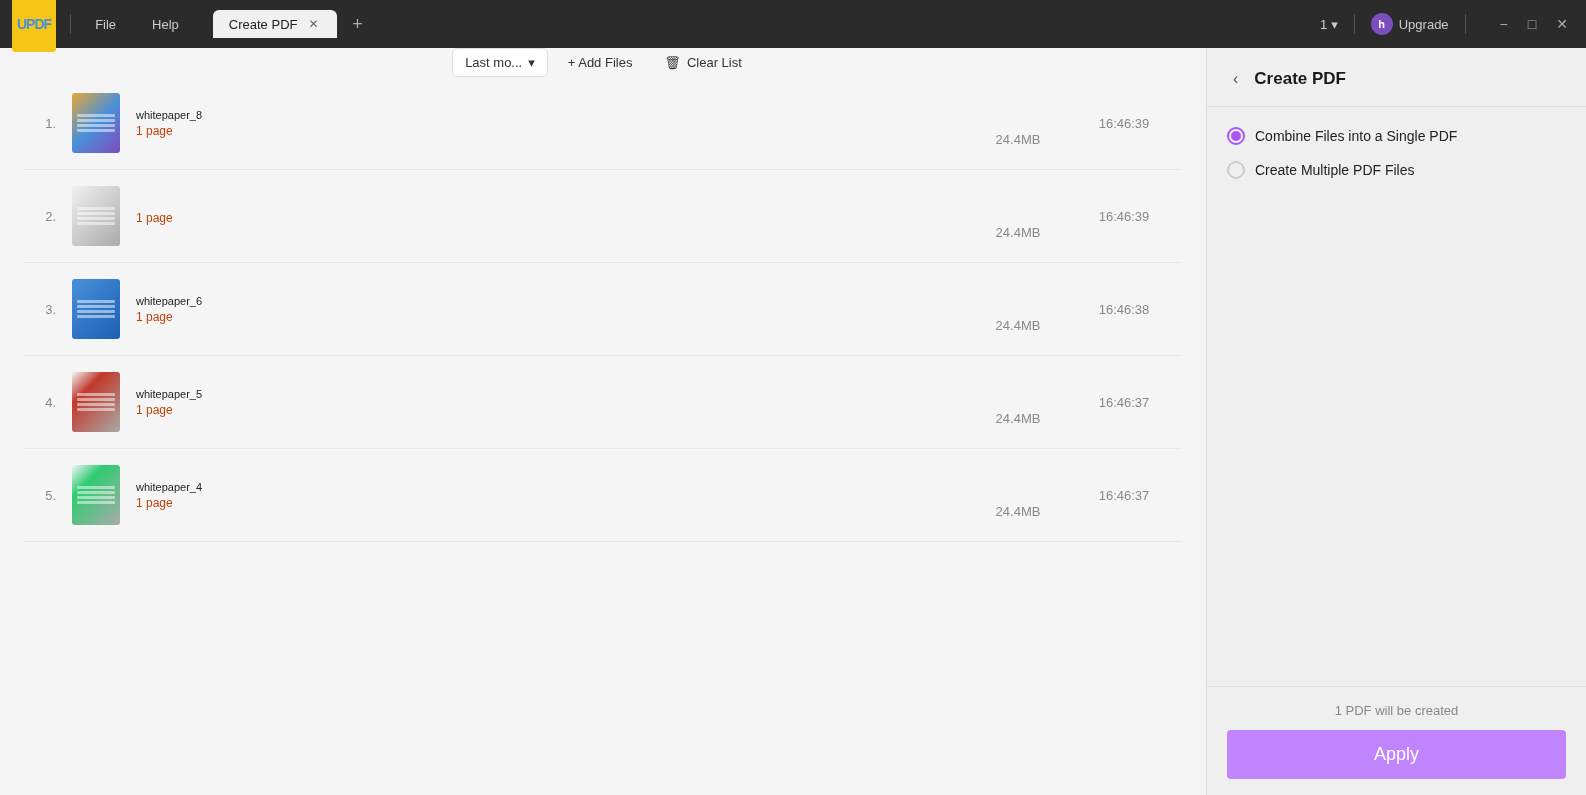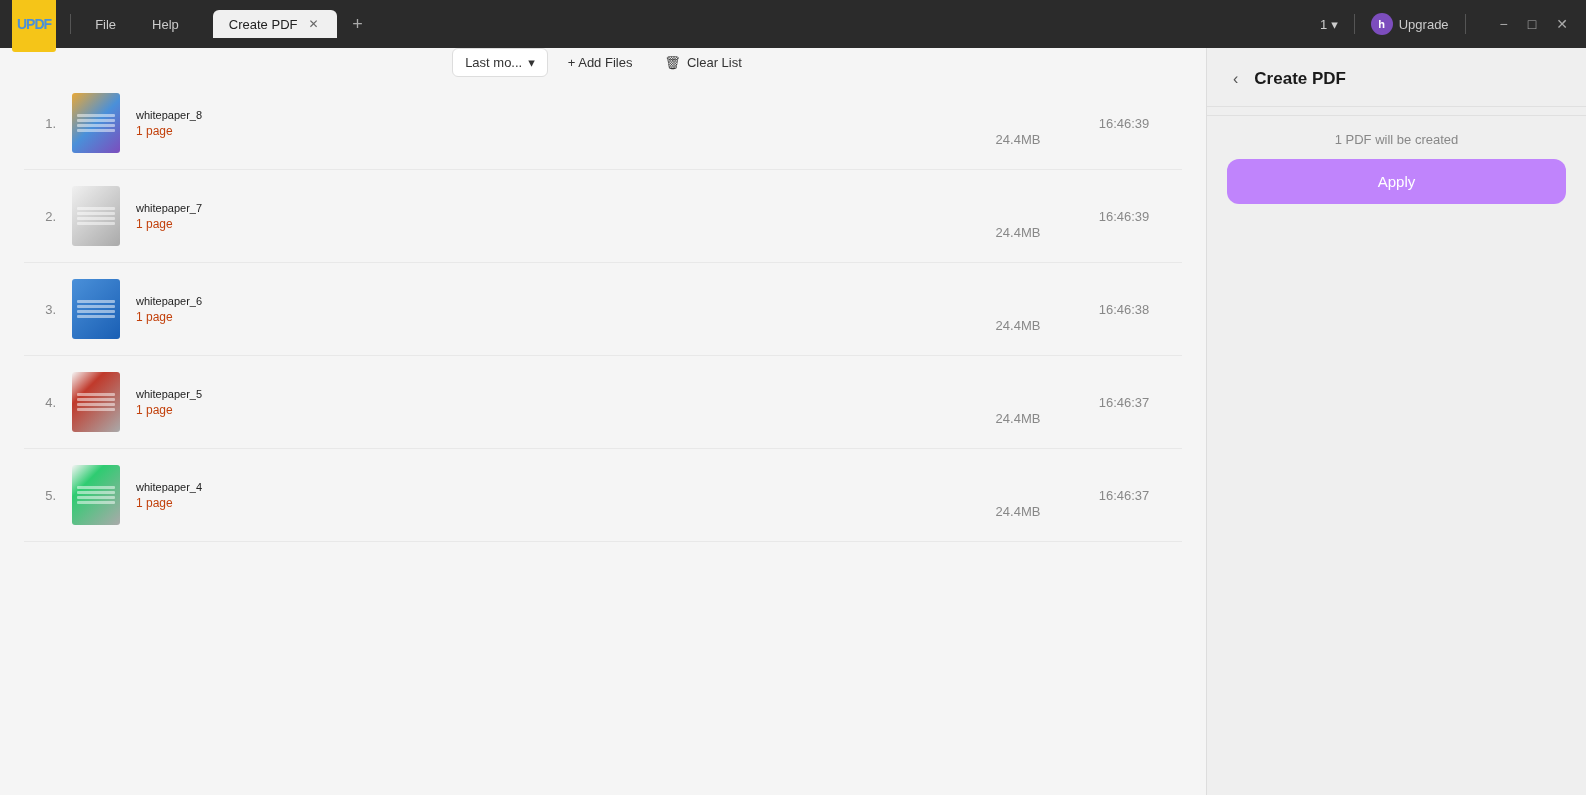--- a/index.html
+++ b/index.html
@@ -333,23 +333,23 @@
       text-align: center;
       font-size: 13px;
       color: #888;
       margin-bottom: 12px;
     }
     .apply-btn {
       width: 100%;
       background: #c084fc;
       color: white;
       border: none;
-      border-radius: 12px;
+      border-radius: 4px;
       padding: 14px;
-      font-size: 15px;
+      font-size: 18px;
       font-weight: 500;
       cursor: pointer;
     }
   </style>
 </head>
 <body>
 
 <div class="titlebar">
   <div class="logo">
     <span>UP</span><span style="color:#4a90d9">DF</span>
@@ -425,21 +425,20 @@
     <span class="file-number">2.</span>
     <div class="file-thumb thumb-2">
       <div class="thumb-inner">
         <div class="thumb-line"></div>
         <div class="thumb-line"></div>
         <div class="thumb-line"></div>
         <div class="thumb-line"></div>
       </div>
     </div>
     <div class="file-info">
-      <div class="file-name">whitepaper_7</div>
       <div class="file-pages">1 page</div>
     </div>
     <div class="file-size">24.4MB</div>
     <div class="file-time">16:46:39</div>
   </div>
         <div class="file-item">
     <span class="file-number">3.</span>
     <div class="file-thumb thumb-3">
       <div class="thumb-inner">
         <div class="thumb-line"></div>
@@ -490,19 +489,31 @@
     <div class="file-time">16:46:37</div>
   </div>
       </div>
   </div>
 
   <div class="right-panel">
     <div class="panel-header">
       <span class="panel-back">‹</span>
       <span class="panel-title">Create PDF</span>
     </div>
+    <div class="panel-options">
+      <div class="option-item">
+        <div class="radio-outer selected">
+          <div class="radio-inner"></div>
+        </div>
+        <span class="option-label">Combine Files into a Single PDF</span>
+      </div>
+      <div class="option-item">
+        <div class="radio-outer"></div>
+        <span class="option-label">Create Multiple PDF Files</span>
+      </div>
+    </div>
     <div class="panel-footer">
       <div class="pdf-count-text">1 PDF will be created</div>
       <button class="apply-btn">Apply</button>
     </div>
   </div>
 
 </div>
 
 </body></html>

